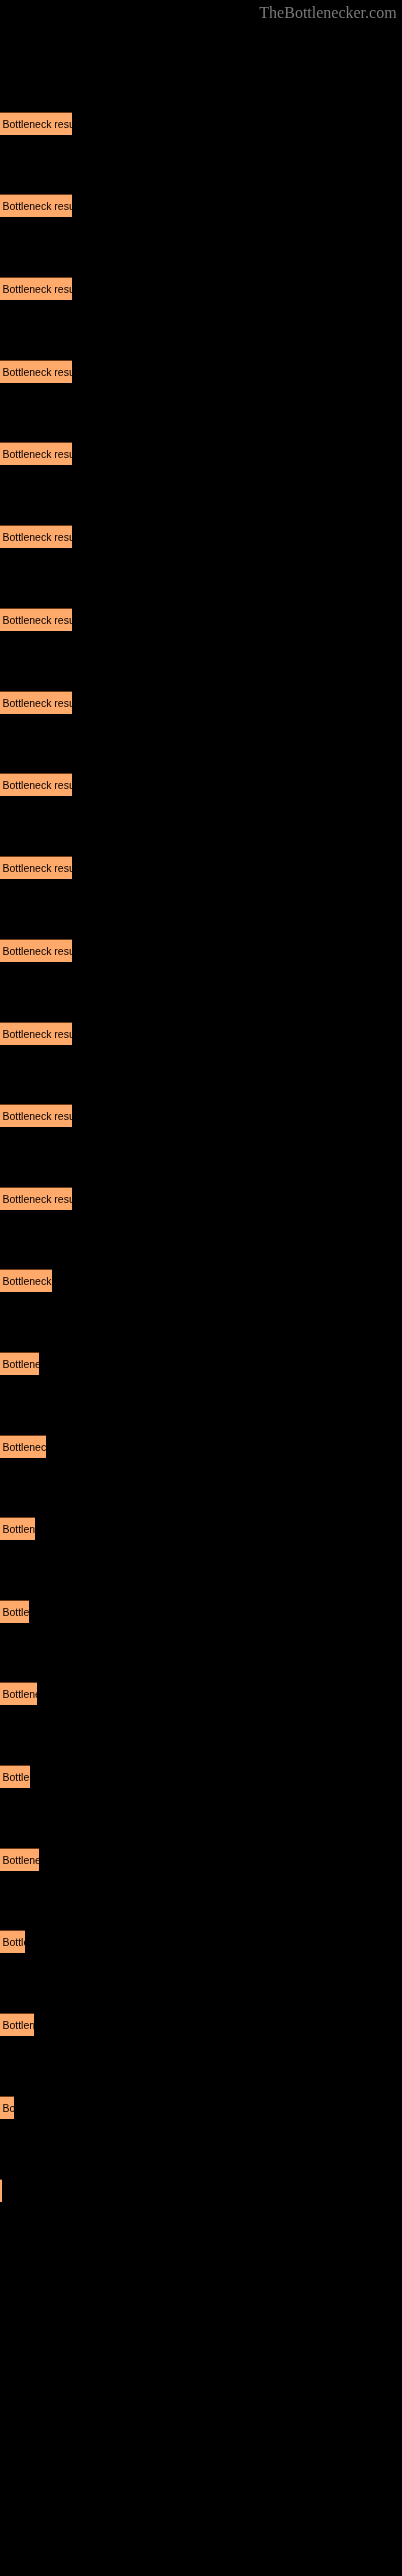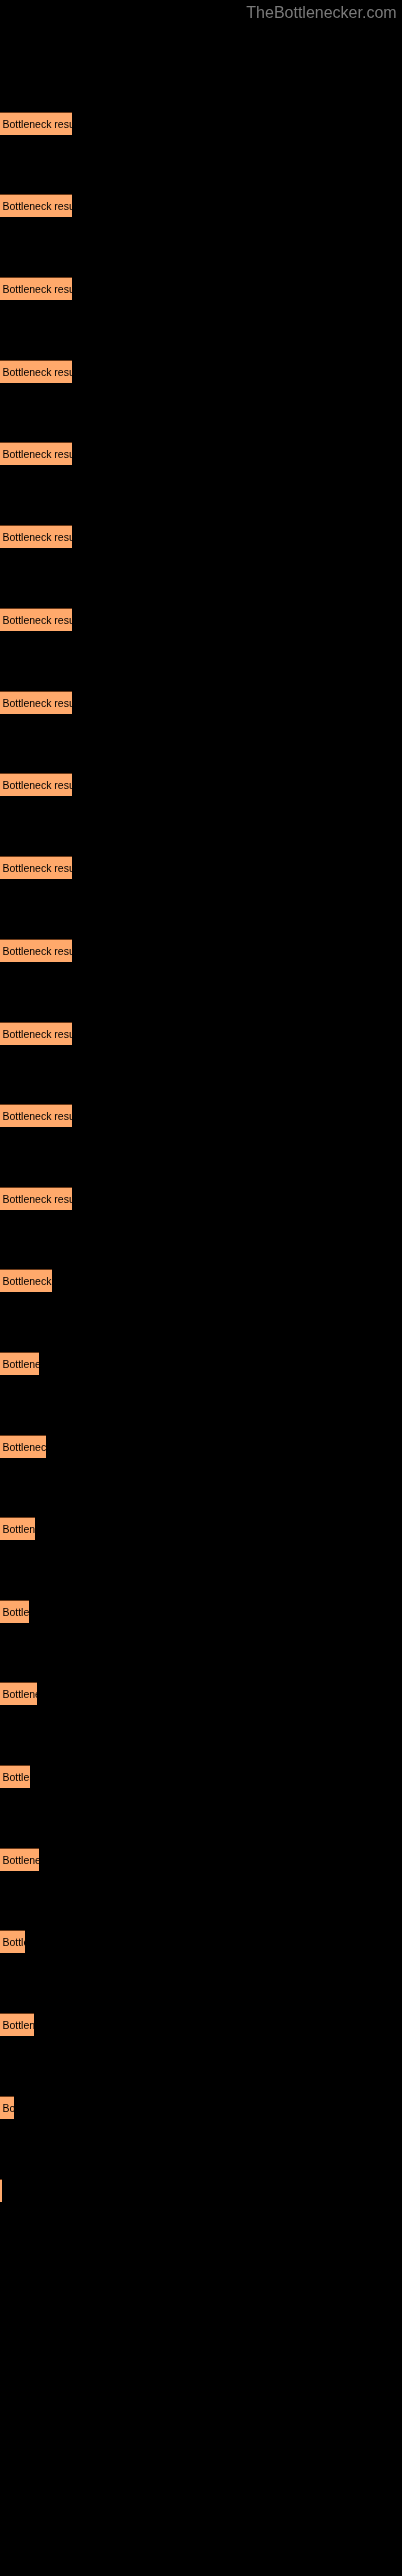--- a/index.html
+++ b/index.html
@@ -14,21 +14,21 @@
     overflow: hidden;
     font-family: "Liberation Sans", sans-serif;
   }
 
   .site-title {
     position: absolute;
     right: 6.4px;
     top: 1.6px;
     color: #7a7a7a;
     font-size: 16px;
-    font-family: Liberation Sans, sans-serif;
+    font-family: Liberation Serif, serif;
     letter-spacing: 0px;
     white-space: nowrap;
     line-height: 21px;
   }
 
   .chart {
     position: absolute;
     left: 0;
     top: 0;
     width: 403px;

